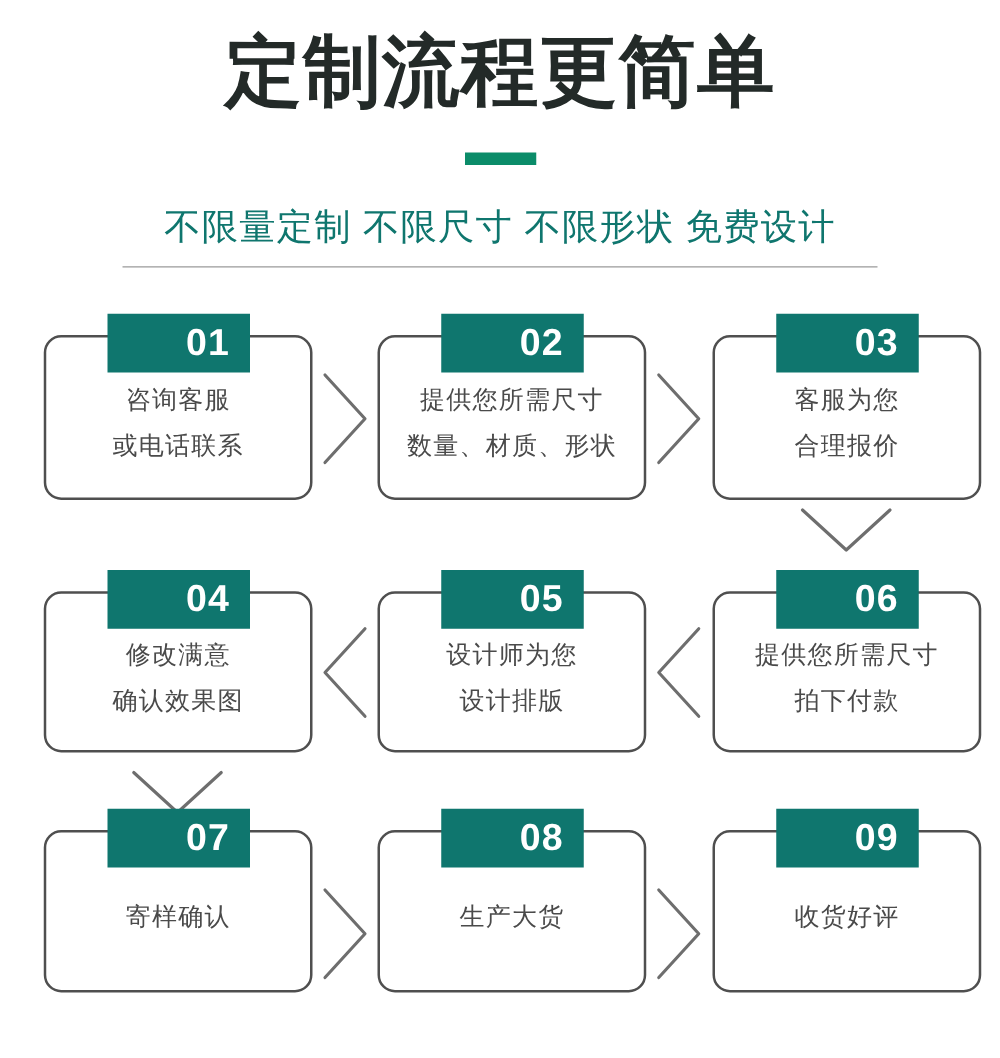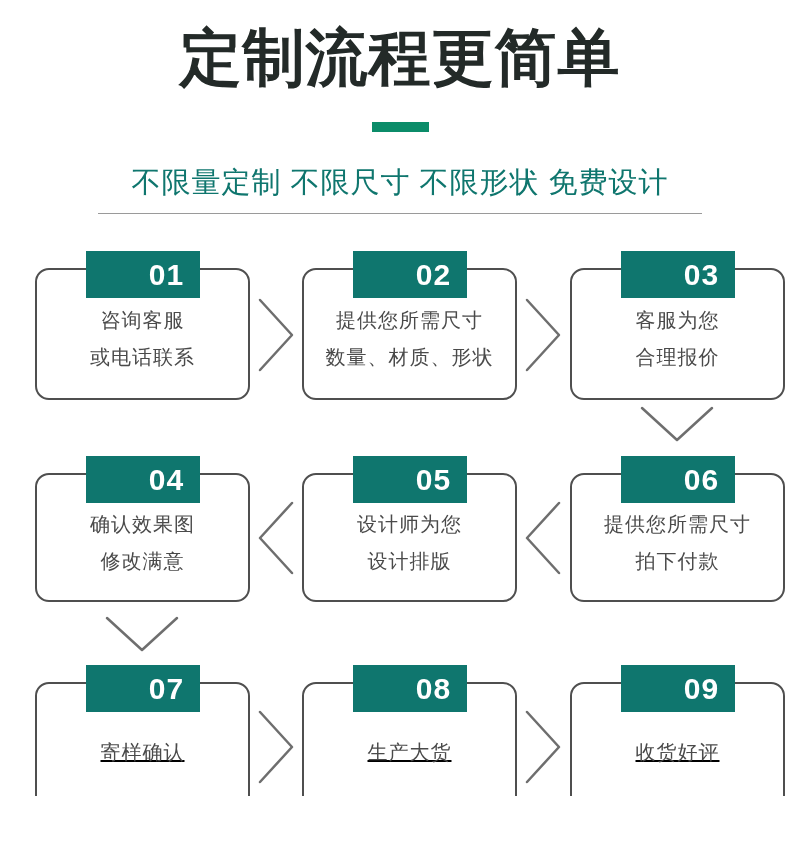--- a/index.html
+++ b/index.html
@@ -46,21 +46,21 @@
     background:#ffffff;
     border:2px solid #4f4f4f;
     border-radius:14px;
     box-sizing:border-box;
     display:flex;
     align-items:center;
     justify-content:center;
   }
   .r1{top:268px;height:132px;}
   .r2{top:473px;height:129px;}
-  .r3{top:682px;height:130px;text-decoration:underline;}
+  .r3{top:664px;height:130px;}
   .c1{left:35px;}
   .c2{left:302px;}
   .c3{left:570px;}
   .badge{
     position:absolute;
     top:-19px;
     left:50%;
     transform:translateX(-50%);
     width:66px;height:47px;
     background:#0f766e;
@@ -128,22 +128,22 @@
   </div>
   <div class="arrow" style="left:638px;top:404px;">
     <svg width="78" height="40" viewBox="0 0 78 40">
         <polyline points="4,4 39,36 74,4" fill="none" stroke="#6e6e6e" stroke-width="2.5" stroke-linecap="round" stroke-linejoin="round"></polyline>
       </svg>
   </div>
 
   <div class="step r2 c1">
     <div class="badge">04</div>
     <div class="step-text">
+      <div>修改满意</div>
       <div>确认效果图</div>
-      <div>修改满意</div>
     </div>
   </div>
   <div class="step r2 c2">
     <div class="badge">05</div>
     <div class="step-text">
       <div>设计师为您</div>
       <div>设计排版</div>
     </div>
   </div>
   <div class="step r2 c3">

